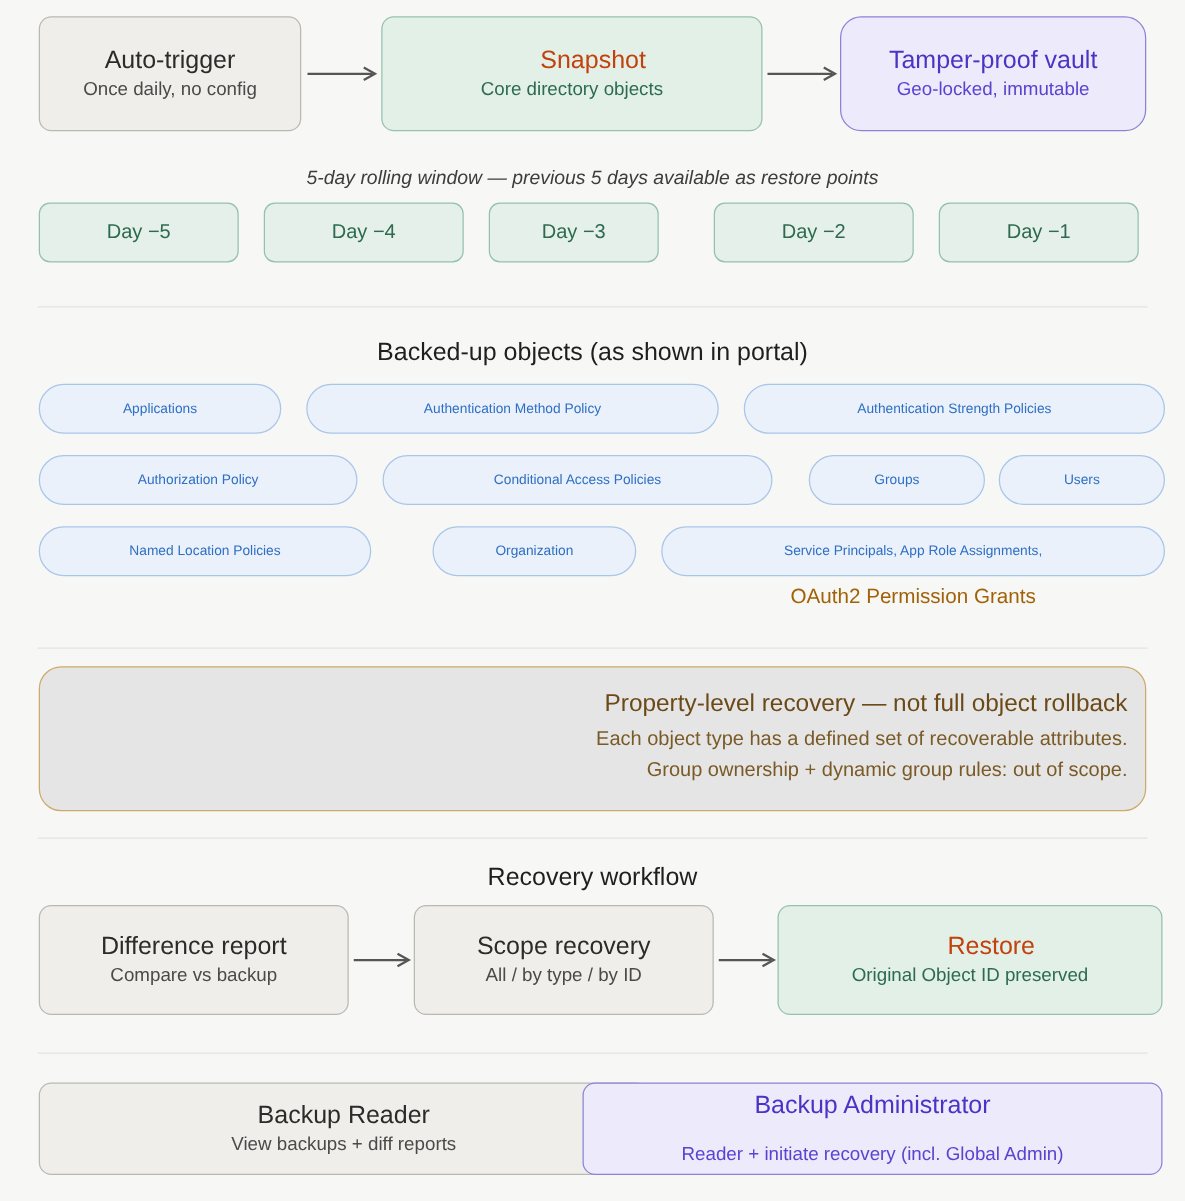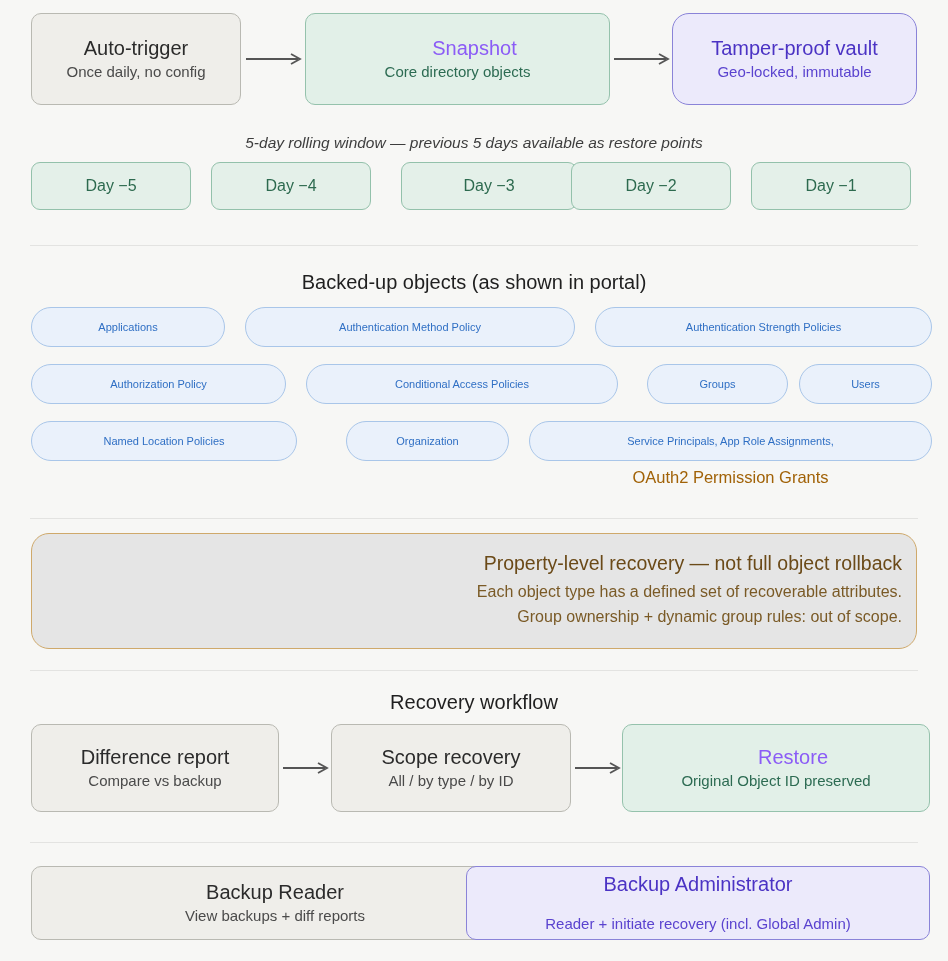--- a/index.html
+++ b/index.html
@@ -44,21 +44,21 @@
     font-size: 15px;
     color: #4a4a4a;
     line-height: 1.25;
     margin-top: 3px;
     white-space: nowrap;
   }
   .box.green {
     background: #e2f0e8;
     border-color: #95c2ac;
   }
-  .box.green .t1 { color: #8b5cf6; margin-left: 34px; }
+  .box.green .t1 { color: #c2410c; margin-left: 34px; }
   .box.green .t2 { color: #2c6b52; }
   .box.purple {
     background: #eceafb;
     border-color: #8a83d8;
   }
   .box.purple .t1 { color: #4b33c4; }
   .box.purple .t2 { color: #5a43cf; }
 
   
   .flow1 { position: absolute; left: 0; top: 0; width: 948px; height: 120px; }
@@ -215,21 +215,21 @@
       <div class="t1">Tamper-proof vault</div>
       <div class="t2">Geo-locked, immutable</div>
     </div>
   </div>
 
   <div class="rolling-caption">5-day rolling window — previous 5 days available as restore points</div>
 
   <div class="days">
     <div class="day" style="left:31px;  width:160px;">Day −5</div>
     <div class="day" style="left:211px; width:160px;">Day −4</div>
-    <div class="day" style="left:401px; width:176px;text-align:right;">Day −3</div>
+    <div class="day" style="left:391px; width:136px;text-align:right;">Day −3</div>
     <div class="day" style="left:571px; width:160px;">Day −2</div>
     <div class="day" style="left:751px; width:160px;">Day −1</div>
   </div>
 
   <div class="divider" style="top:245px;"></div>
 
   <div class="section-title" style="top:271px;">Backed-up objects (as shown in portal)</div>
 
   <div class="chips" style="top:307px; height:40px;">
     <div class="chip" style="left:31px;  width:194px;">Applications</div>

